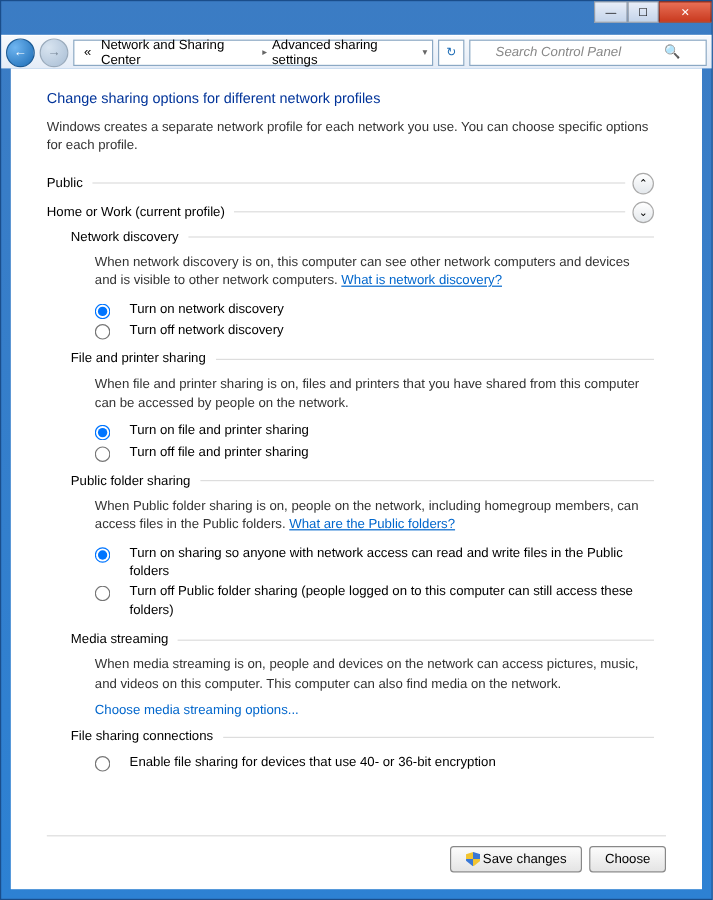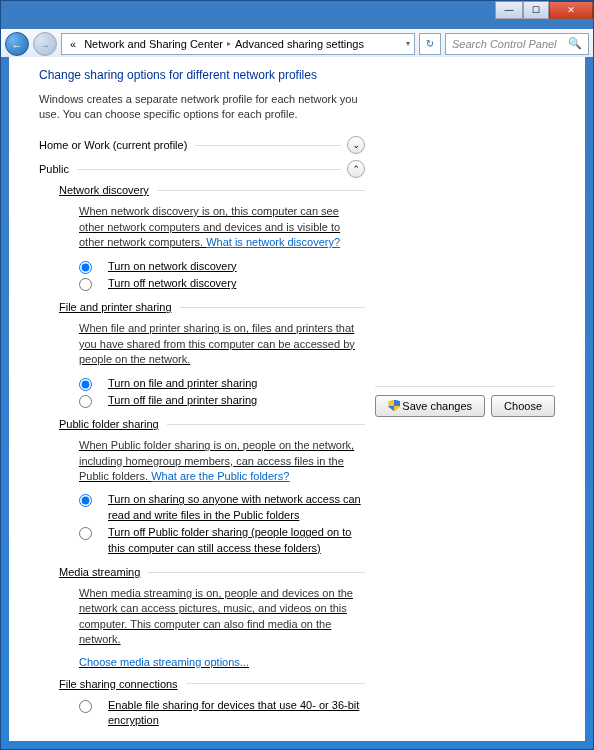--- a/index.html
+++ b/index.html
@@ -10,30 +10,30 @@
 .winbtn { width: 28px; height: 18px; border: 1px solid rgba(0,0,0,0.3); background: linear-gradient(to bottom, #e8eef8, #c4d4ea); display: flex; align-items: center; justify-content: center; font-size: 9px; }
 .winbtn.max { width: 26px; }
 .winbtn.close { width: 44px; background: linear-gradient(to bottom, #e86f56, #c93a1f); color: #fff; border-top-right-radius: 0; }
 .navbar { height: 28px; background: linear-gradient(to bottom, #f7f9fc, #e4ecf7); border-top: 1px solid #fff; display: flex; align-items: center; padding: 0 4px; gap: 4px; }
 .navbtn { width: 24px; height: 24px; border-radius: 50%; background: radial-gradient(circle at 30% 30%, #6fb5f0, #1b6bb5); border: 1px solid #1a5a95; display: flex; align-items: center; justify-content: center; color: #fff; font-size: 11px; }
 .navbtn.fwd { background: radial-gradient(circle at 30% 30%, #d8e4f0, #a8bdd4); color: #7a8a9a; border-color: #9ab; }
 .addrbar { flex: 1; height: 22px; background: #fff; border: 1px solid #8ba8c4; display: flex; align-items: center; padding: 0 4px; font-size: 11px; }
 .crumb { display: flex; align-items: center; gap: 2px; padding: 0 4px; }
 .crumb-sep { color: #666; font-size: 8px; }
 .refreshbtn { width: 22px; height: 22px; border: 1px solid #8ba8c4; background: #fff; display: flex; align-items: center; justify-content: center; font-size: 10px; color: #1b6bb5; }
-.searchbox { width: 144px; height: 22px; border: 1px solid #8ba8c4; background: #fff; padding: 0 6px; font-style: italic; color: #888; display: flex; align-items: center; }
+.searchbox { width: 198px; height: 22px; border: 1px solid #8ba8c4; background: #fff; padding: 0 21px; font-style: italic; color: #888; display: flex; align-items: center; }
 .searchbox::after { content: "🔍"; font-style: normal; margin-left: auto; font-size: 11px; }
-.content { flex: 1; background: #fff; margin: 0 8px 8px 8px; padding: 18px 30px 10px 30px; overflow: hidden; position: relative; display: flex; flex-direction: row; align-items: center; }
+.content { flex: 1; background: #fff; margin: 0 8px 8px 8px; padding: 18px 30px 10px 30px; overflow: hidden; position: relative; display: flex; flex-direction: column; }
 .scroll { flex: 1; overflow-y: auto; padding-right: 10px; }
 h1 { color: #003399; font-size: 12px; font-weight: normal; margin-bottom: 10px; }
 .intro { color: #333; margin-bottom: 14px; line-height: 1.4; }
 .profile-head { display: flex; align-items: center; margin: 6px 0 6px 0; }
 .profile-head .line { flex: 1; height: 1px; background: #ddd; margin-left: 8px; }
 .chevbtn { width: 18px; height: 18px; border-radius: 50%; border: 1px solid #aaa; background: linear-gradient(to bottom, #fff, #e4e8ec); display: flex; align-items: center; justify-content: center; font-size: 9px; margin-left: 6px; }
-.section { margin: 0 0 10px 20px; text-decoration: underline; }
+.section { margin: 0 0 10px 20px; }
 .section-head { display: flex; align-items: center; margin: 6px 0 8px 0; }
 .section-head .line { flex: 1; height: 1px; background: #ddd; margin-left: 8px; }
 .desc { margin: 0 0 8px 20px; line-height: 1.4; color: #333; }
 .radiogroup { margin: 0 0 4px 20px; }
 .radio { display: flex; align-items: flex-start; gap: 16px; margin: 2px 0; line-height: 1.4; }
 .radio input { margin-top: 2px; }
 .link { color: #0066cc; text-decoration: underline; cursor: pointer; }
 .link2 { color: #0066cc; cursor: pointer; margin-left: 20px; }
 .footer { border-top: 1px solid #ddd; padding: 8px 0 4px 0; display: flex; justify-content: flex-end; gap: 6px; }
 .btn { height: 22px; padding: 0 12px; border: 1px solid #888; background: linear-gradient(to bottom, #fcfcfc, #e4e4e4); border-radius: 3px; font-size: 11px; display: flex; align-items: center; gap: 2px; }
@@ -64,29 +64,29 @@
     <div class="refreshbtn">↻</div>
     <div class="searchbox">Search Control Panel</div>
   </div>
 
   <div class="content">
     <div class="scroll">
       <h1>Change sharing options for different network profiles</h1>
       <p class="intro">Windows creates a separate network profile for each network you use. You can choose specific options for each profile.</p>
 
       <div class="profile-head">
+        <span>Public</span>
+        <span class="line"></span>
+        <span class="chevbtn">⌃</span>
+      </div>
+
+      <div class="profile-head">
         <span>Home or Work (current profile)</span>
         <span class="line"></span>
         <span class="chevbtn">⌄</span>
-      </div>
-
-      <div class="profile-head">
-        <span>Public</span>
-        <span class="line"></span>
-        <span class="chevbtn">⌃</span>
       </div>
 
       <div class="section">
         <div class="section-head">
             <span>Network discovery</span>
             <span class="line"></span>
           </div>
         <p class="desc"><span>When network discovery is on, this computer can see other network computers and devices and is visible to other network computers. </span><span class="link">What is network discovery?</span></p>
         <div class="radiogroup">
           <label class="radio">

